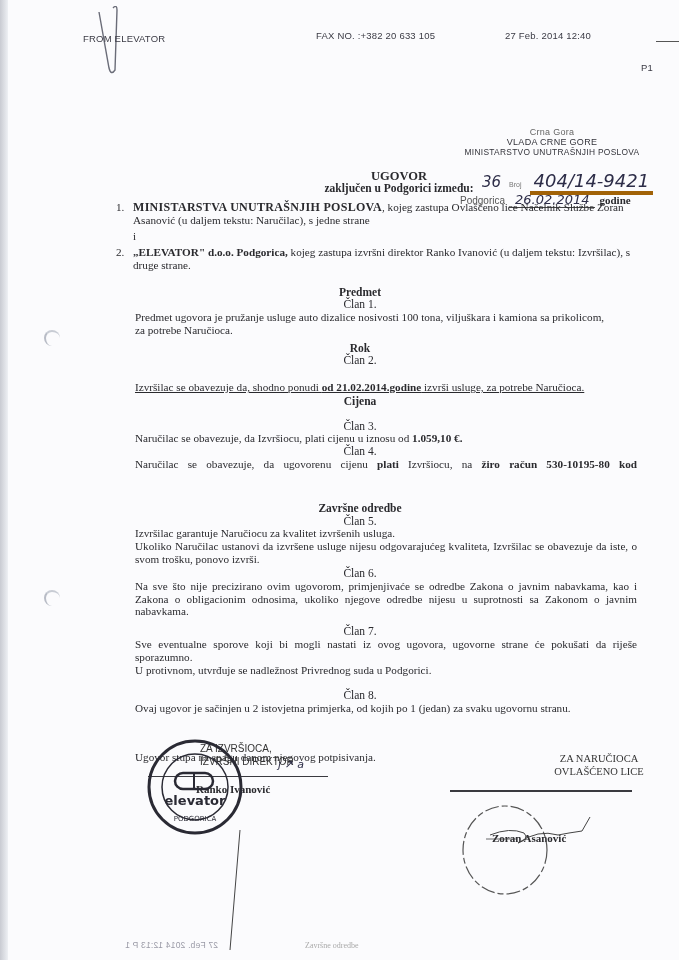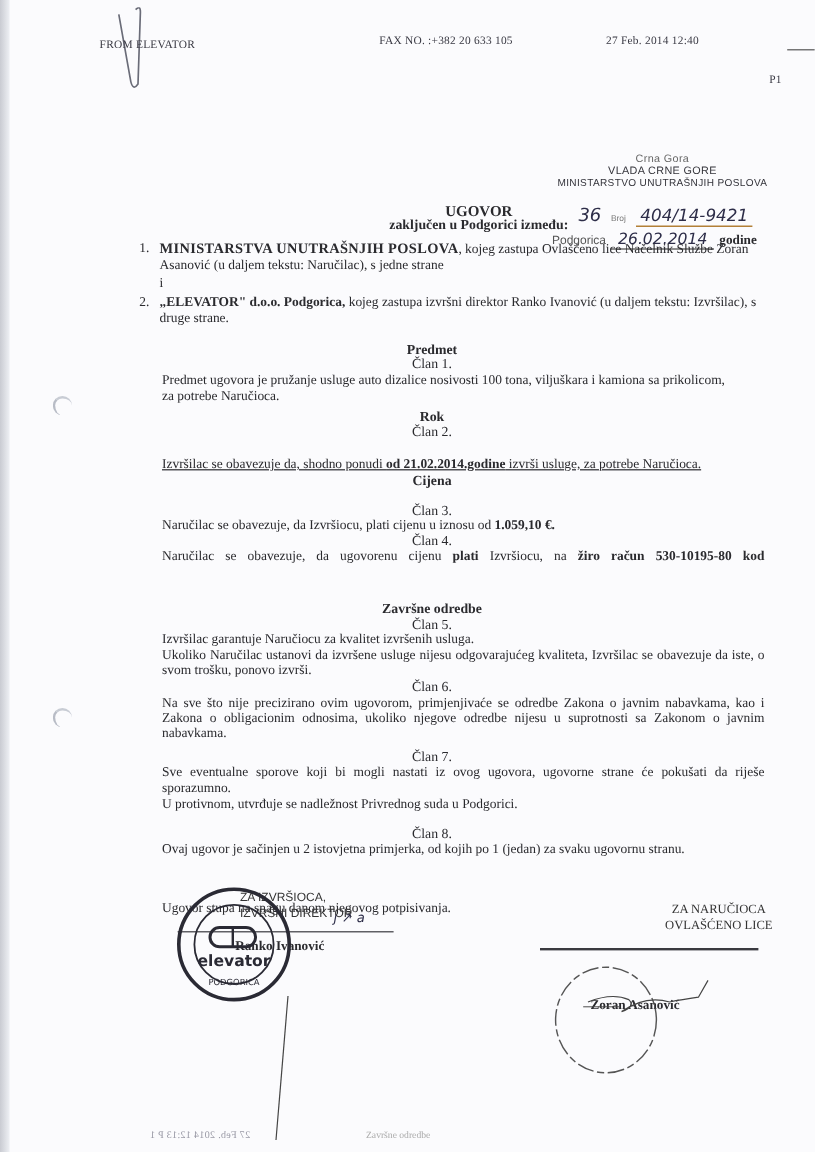--- a/index.html
+++ b/index.html
@@ -1,19 +1,19 @@
 <!DOCTYPE html>
 <html><head>
 <meta charset="utf-8">
 <style>
   html, body { margin:0; padding:0; }
   body { width:679px; height:960px; background:#fbfbfd; position:relative; overflow:hidden;
          font-family:"Liberation Serif", serif; color:#2a2a2e; }
   .abs { position:absolute; }
-  .mono { font-family:Liberation Serif, serif; font-size:9.5px; color:#3a3a44; letter-spacing:0.2px; }
+  .mono { font-family:Liberation Sans, sans-serif; font-size:9.5px; color:#3a3a44; letter-spacing:0.2px; }
   .sans { font-family:"Liberation Sans", sans-serif; }
   .left-edge { left:0; top:0; width:8px; height:960px; background:linear-gradient(to right,#c9cbd2,#eef0f4); }
   .hole { width:14px; height:14px; border-radius:50%; border-left:2px solid #b8bcc6; border-top:2px solid #c8ccd4; }
   .clip { left:95px; top:6px; width:24px; height:72px; }
   .stamp-hdr { font-family:"Liberation Sans", sans-serif; font-size:9px; color:#33333a; text-align:center; line-height:10px; letter-spacing:0.3px; }
   .hand { font-family:"DejaVu Sans", sans-serif; font-style:italic; color:#2d2d48; }
   .center { text-align:center;margin-left:39px; }
   .body-text { font-size:11.2px; line-height:12.5px; }
   .bold { font-weight:bold; }
   .heading { font-weight:bold; font-size:11.5px; text-align:center; }
@@ -39,21 +39,21 @@
 <div class="abs" style="left:656px;top:41px;width:23px;height:1px;background:#555;"></div>
 
 <div class="abs stamp-hdr" style="left:452px;top:127px;width:200px;">
   <div style="color:#666;">Crna Gora</div>
   <div>VLADA CRNE GORE</div>
   <div style="font-size:8.4px;">MINISTARSTVO UNUTRAŠNJIH POSLOVA</div>
 </div>
 <div class="abs" style="left:482px;top:170px;width:190px;height:20px;">
   <span class="hand" style="font-size:15px;">36</span>
   <span class="sans" style="font-size:7px;color:#777;margin:0 4px;">Broj</span>
-  <span class="hand" style="font-size:14px;border-bottom:1px solid #a16207;padding:0 4px;">404/14-9421</span>
+  <span class="hand" style="font-size:18px;border-bottom:4px solid #a16207;padding:0 4px;">404/14-9421</span>
 </div>
 <div class="abs" style="left:460px;top:190px;width:215px;height:18px;">
   <span class="sans" style="font-size:10px;color:#555;">Podgorica</span>
   <span class="hand" style="font-size:13px;border-bottom:1px solid #444;padding:0 6px;">26.02.2014</span>
   <span class="bold" style="font-size:11px;">godine</span>
 </div>
 
 <div class="abs center bold" style="left:280px;top:169px;width:160px;font-size:12.5px;">UGOVOR</div>
 <div class="abs center bold" style="left:240px;top:182px;width:240px;font-size:11.5px;">zaključen u Podgorici između:</div>
 

